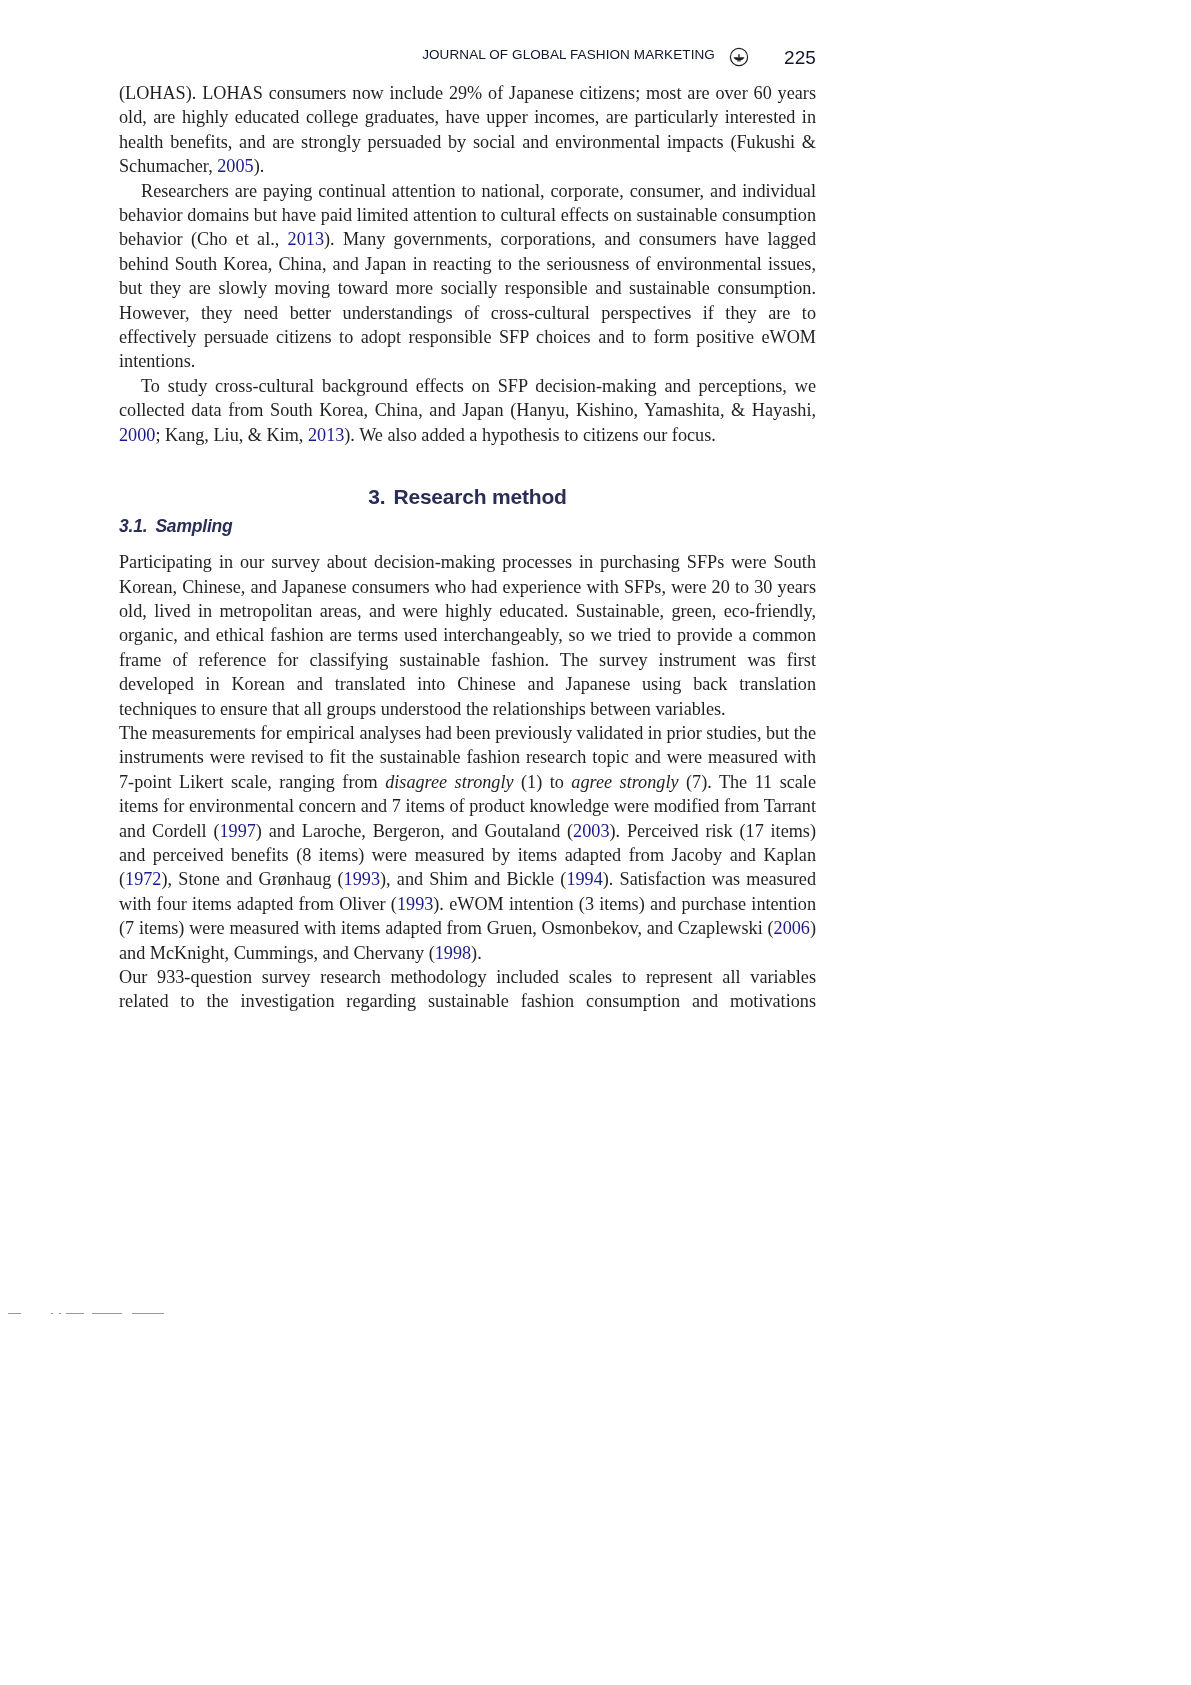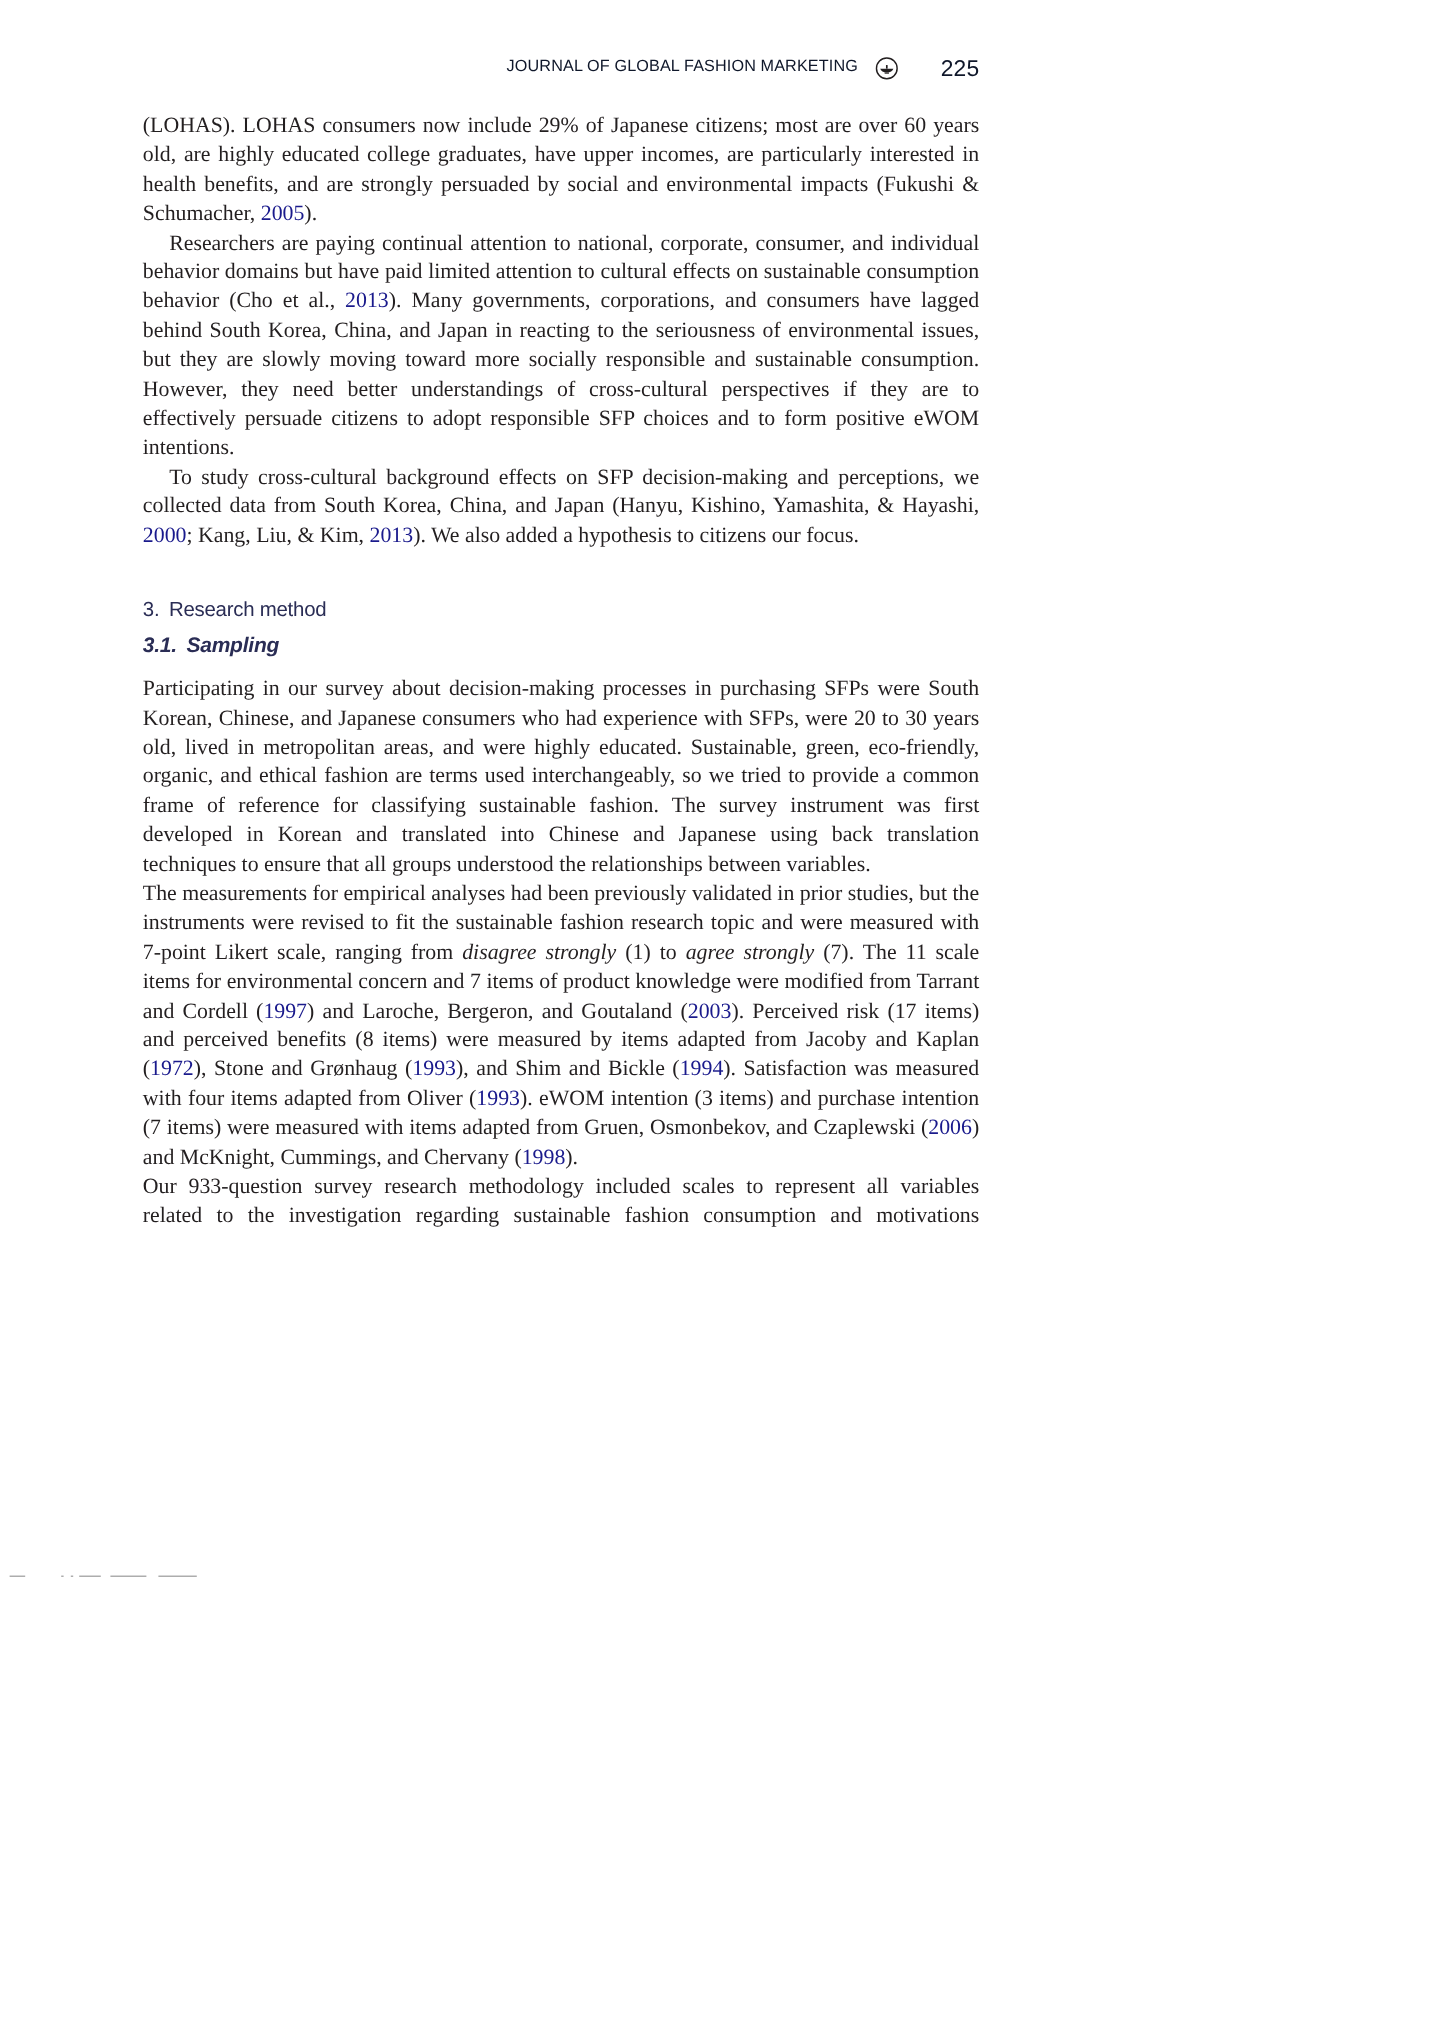--- a/index.html
+++ b/index.html
@@ -34,21 +34,21 @@
       margin-right: 14px;
       display: inline-block;
     }
     .page-header .pagenum {
       font-size: 19px;
       margin-left: 21px;
     }
     .column {
       position: absolute;
       left: 119px;
-      top: 92px;
+      top: 81px;
       width: 697px;
       font-family: "Liberation Serif", "DejaVu Serif", serif;
       font-size: 18.2px;
       line-height: 24.4px;
       color: #231f20;
     }
     p {
       margin: 0;
       text-align: justify;
       hyphens: manual;
@@ -64,26 +64,27 @@
       font-size: 16.5px;
       margin: 4px 0 0 22px;
       line-height: 22px;
     }
     .hyp sub {
       font-size: 10px;
       vertical-align: -3px;
     }
     h2 {
       font-family: "Liberation Sans", "DejaVu Sans", sans-serif;
-      font-weight: normal;
+      font-weight: bold;
       color: #2a2d55;
-      font-size: 17px;
+      font-size: 21px;
       margin: 37px 0 0 0;
       line-height: 26px;
       letter-spacing: -0.2px;
+      text-align: center;
     }
     h3 {
       font-family: "Liberation Sans", "DejaVu Sans", sans-serif;
       font-weight: bold;
       font-style: italic;
       color: #2a2d55;
       font-size: 17.5px;
       line-height: 24px;
       margin: 4px 0 12px 0;
       letter-spacing: -0.2px;

